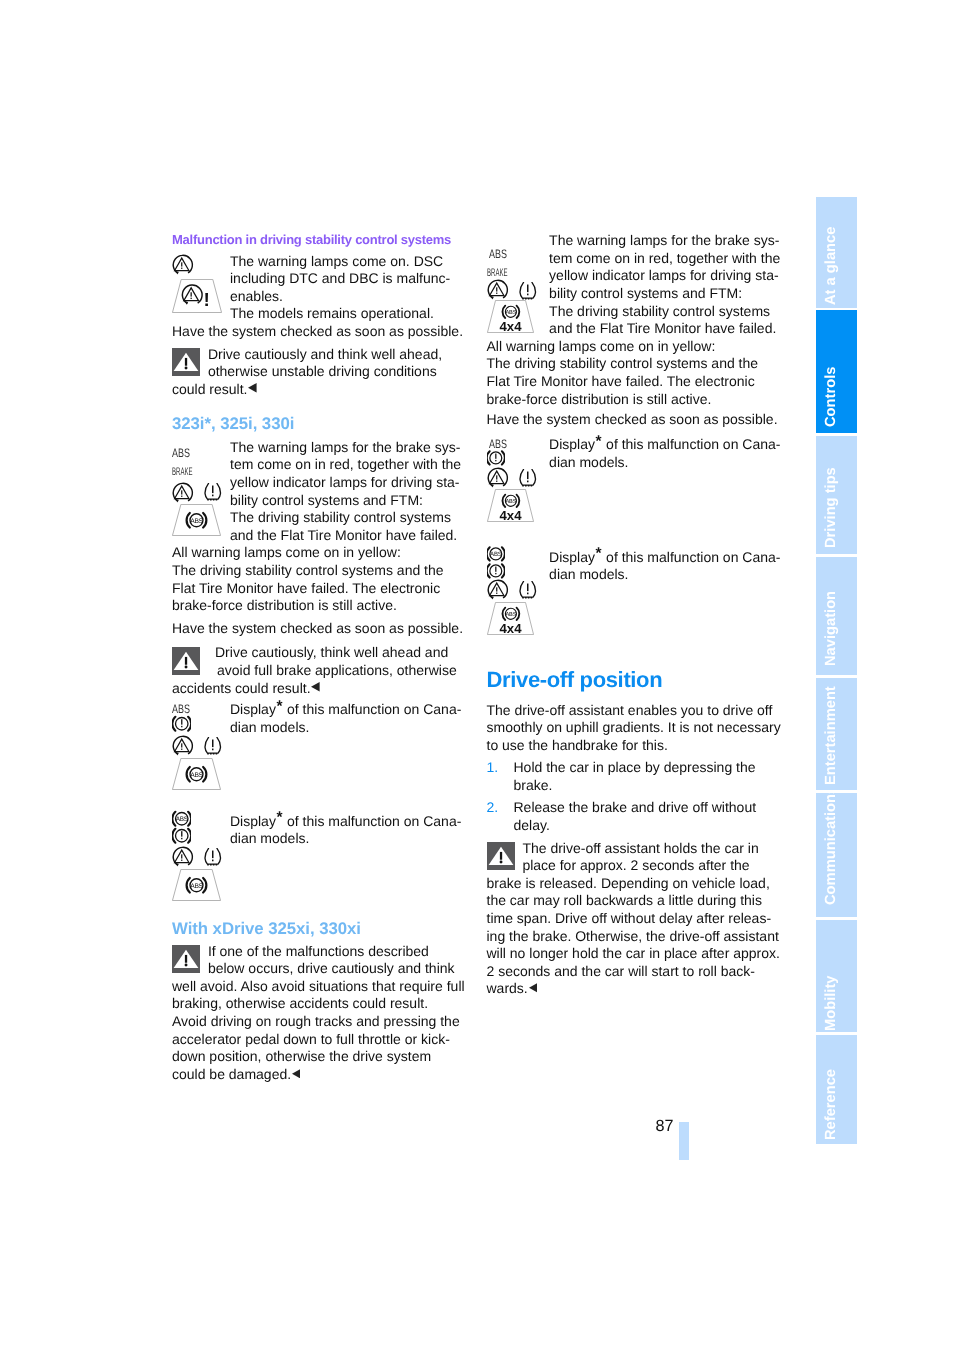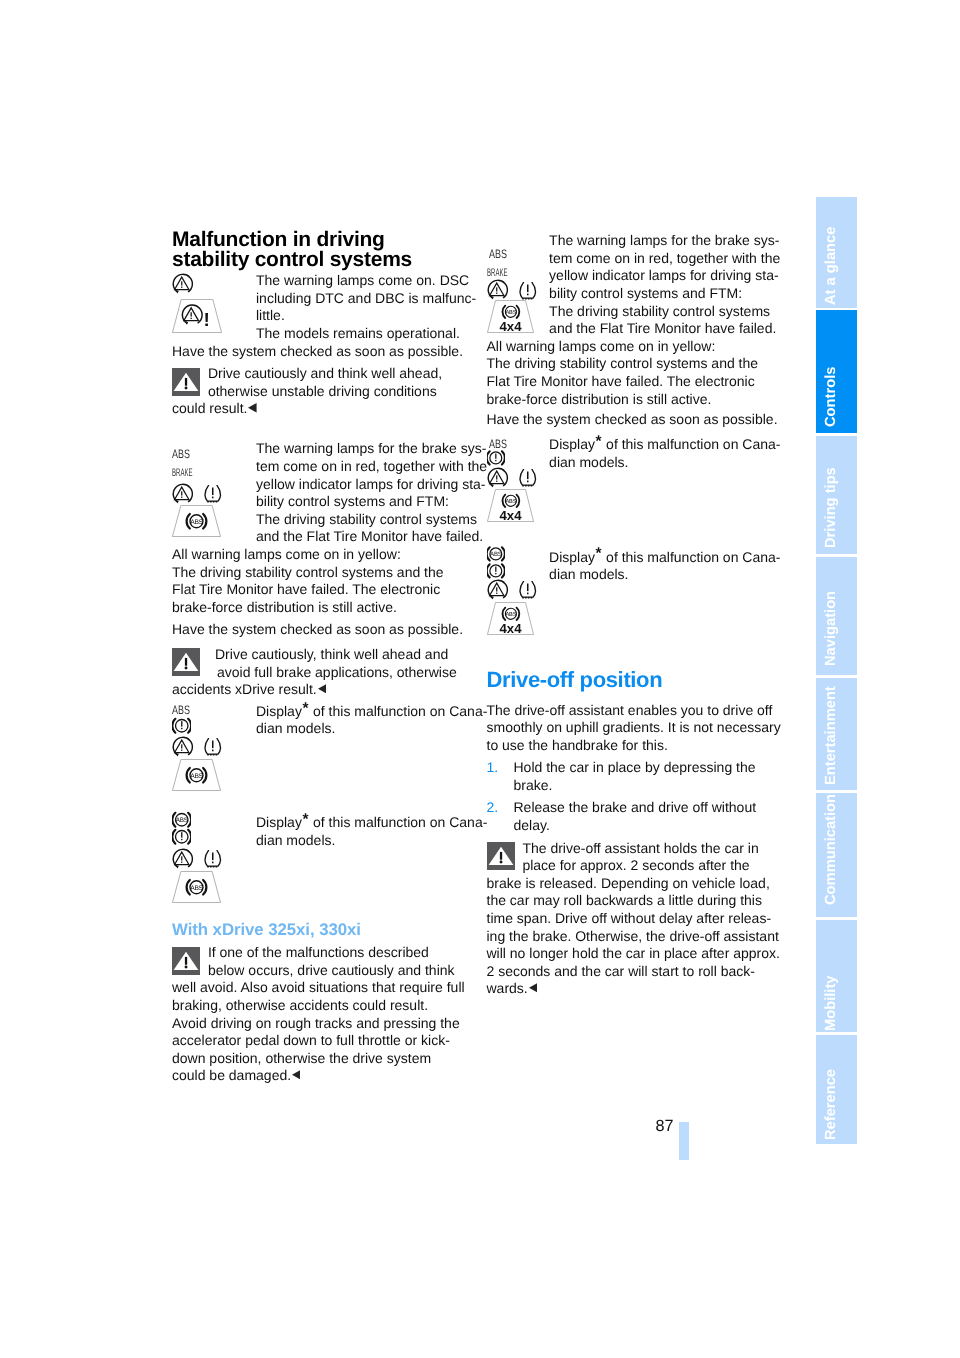--- a/index.html
+++ b/index.html
@@ -7,35 +7,35 @@
   body{width:960px;height:1358px;background:#ffffff;
        font-family:"Liberation Sans",sans-serif;color:#111;overflow:hidden;position:relative;
        -webkit-font-smoothing:antialiased;text-rendering:geometricPrecision;}
   .page{position:absolute;left:0;top:0;width:960px;height:1358px;}
 
   
   .col{position:absolute;width:294px;font-size:14px;line-height:17.6px;color:#111;}
   #colL{left:172px;top:230px;}
   #colR{left:486.5px;top:232.3px;}
 
-  h2.sec{font-size:21px;font-weight:bold;color:#000000;line-height:19.6px;margin:0;
+  h2.sec{font-size:13px;font-weight:bold;color:#8b5cf6;line-height:19.6px;margin:0;
          letter-spacing:-0.25px;}
   h3.sub{font-size:16.8px;font-weight:bold;color:#71b8f3;line-height:18px;margin:0;
          letter-spacing:-0.05px;}
   h2.big{font-size:22px;font-weight:bold;color:#0a8cf0;line-height:24px;margin:0;
          letter-spacing:-0.35px;}
 
   p{margin:0;white-space:nowrap;}
   .sp3{height:3px;} .sp5{height:5px;}
 
   
   .blk{position:relative;}
   .blk > .icos{float:left;width:58px;position:relative;}
   .icos > *{position:absolute;left:0;}
-  .blk > .txt{margin-left:84px;}
+  .blk > .txt{margin-left:58px;}
   #colR .blk > .txt{margin-left:62.6px;}
   .blk > .full{clear:left;margin-left:0;}
   .blk:after{content:"";display:block;clear:both;}
 
   .ast{font-size:15.5px;font-weight:bold;line-height:0;vertical-align:0.21em;
        display:inline-block;margin:0 0.6px;}
   .endmark{display:inline-block;width:8.6px;height:9.6px;margin-left:0.8px;
            vertical-align:0.7px;line-height:0;}
 
   
@@ -117,21 +117,21 @@
         <path d="M0.45 33.55 L9.2 0.45 L40.8 0.45 L49.55 33.55 Z" fill="none" stroke="#a8a8a8" stroke-width="0.9"></path>
         <g transform="translate(8.0,4.6) scale(0.93)">
               <use href="#i-dsc"></use>
             </g>
         <text x="31.6" y="26.8" font-family="Liberation Sans, sans-serif" font-weight="bold" font-size="19" fill="#121212">!</text>
       </svg>
     </div>
     <div class="txt">
       <p>The warning lamps come on. DSC</p>
       <p>including DTC and DBC is malfunc-</p>
-      <p>little.</p>
+      <p>enables.</p>
       <p>The models remains operational.</p>
     </div>
     <p class="full">Have the system checked as soon as possible.</p>
   </div>
 
   <div class="sp5"></div>
 
   <div>
     <svg width="28" height="28" viewBox="0 0 24 24" class="warnbox">
       <rect x="0" y="0" width="24" height="24" fill="#58585a"></rect>
@@ -141,20 +141,21 @@
     </svg>
     <p style="">Drive cautiously and think well ahead,</p>
     <p style="margin-left:18px">otherwise unstable driving conditions</p>
     <p style="clear:both"><span>could result.</span><span class="endmark"><svg width="8.6" height="9.6" viewBox="0 0 8.6 9.6" style="display:block">
               <path d="M8.6 0 L8.6 9.6 L0 4.8 Z" fill="#232323"></path>
             </svg></span></p>
   </div>
 
   <div style="height:16.5px"></div>
 
+  <h3 class="sub">323i*, 325i, 330i</h3>
 
   <div style="height:6px"></div>
 
   <div class="blk">
     <div class="icos" style="height:99px">
       <span class="labeltxt abs" style="top:7.9px">ABS</span>
       <span class="labeltxt" style="top:28px">BRAKE</span>
       <svg width="19.5" height="19.5" viewBox="1.2 2.3 21.6 21.6" style="top:44.7px;left:-0.5px;overflow:visible">
             <use href="#i-dsc"></use>
           </svg>
@@ -188,21 +189,21 @@
 
   <div>
     <svg width="28" height="28" viewBox="0 0 24 24" class="warnbox">
       <rect x="0" y="0" width="24" height="24" fill="#58585a"></rect>
       <path d="M12 4.0 L22.6 19.7 L1.4 19.7 Z" fill="#ffffff"></path>
       <rect x="11.05" y="8.5" width="1.95" height="6.7" fill="#121212"></rect>
       <circle cx="12.02" cy="17.2" r="1.25" fill="#121212"></circle>
     </svg>
     <p style="margin-left:43px">Drive cautiously, think well ahead and</p>
     <p style="margin-left:45px">avoid full brake applications, otherwise</p>
-    <p style="clear:both"><span>accidents xDrive result.</span><span class="endmark"><svg width="8.6" height="9.6" viewBox="0 0 8.6 9.6" style="display:block">
+    <p style="clear:both"><span>accidents could result.</span><span class="endmark"><svg width="8.6" height="9.6" viewBox="0 0 8.6 9.6" style="display:block">
               <path d="M8.6 0 L8.6 9.6 L0 4.8 Z" fill="#232323"></path>
             </svg></span></p>
   </div>
 
   <div style="height:4px"></div>
 
   <div class="blk">
     <div class="icos" style="height:97px">
       <span class="labeltxt abs" style="top:1.5px">ABS</span>
       <svg width="19.5" height="19.5" viewBox="1.2 2.3 21.6 21.6" style="top:14px;left:-0.5px">

